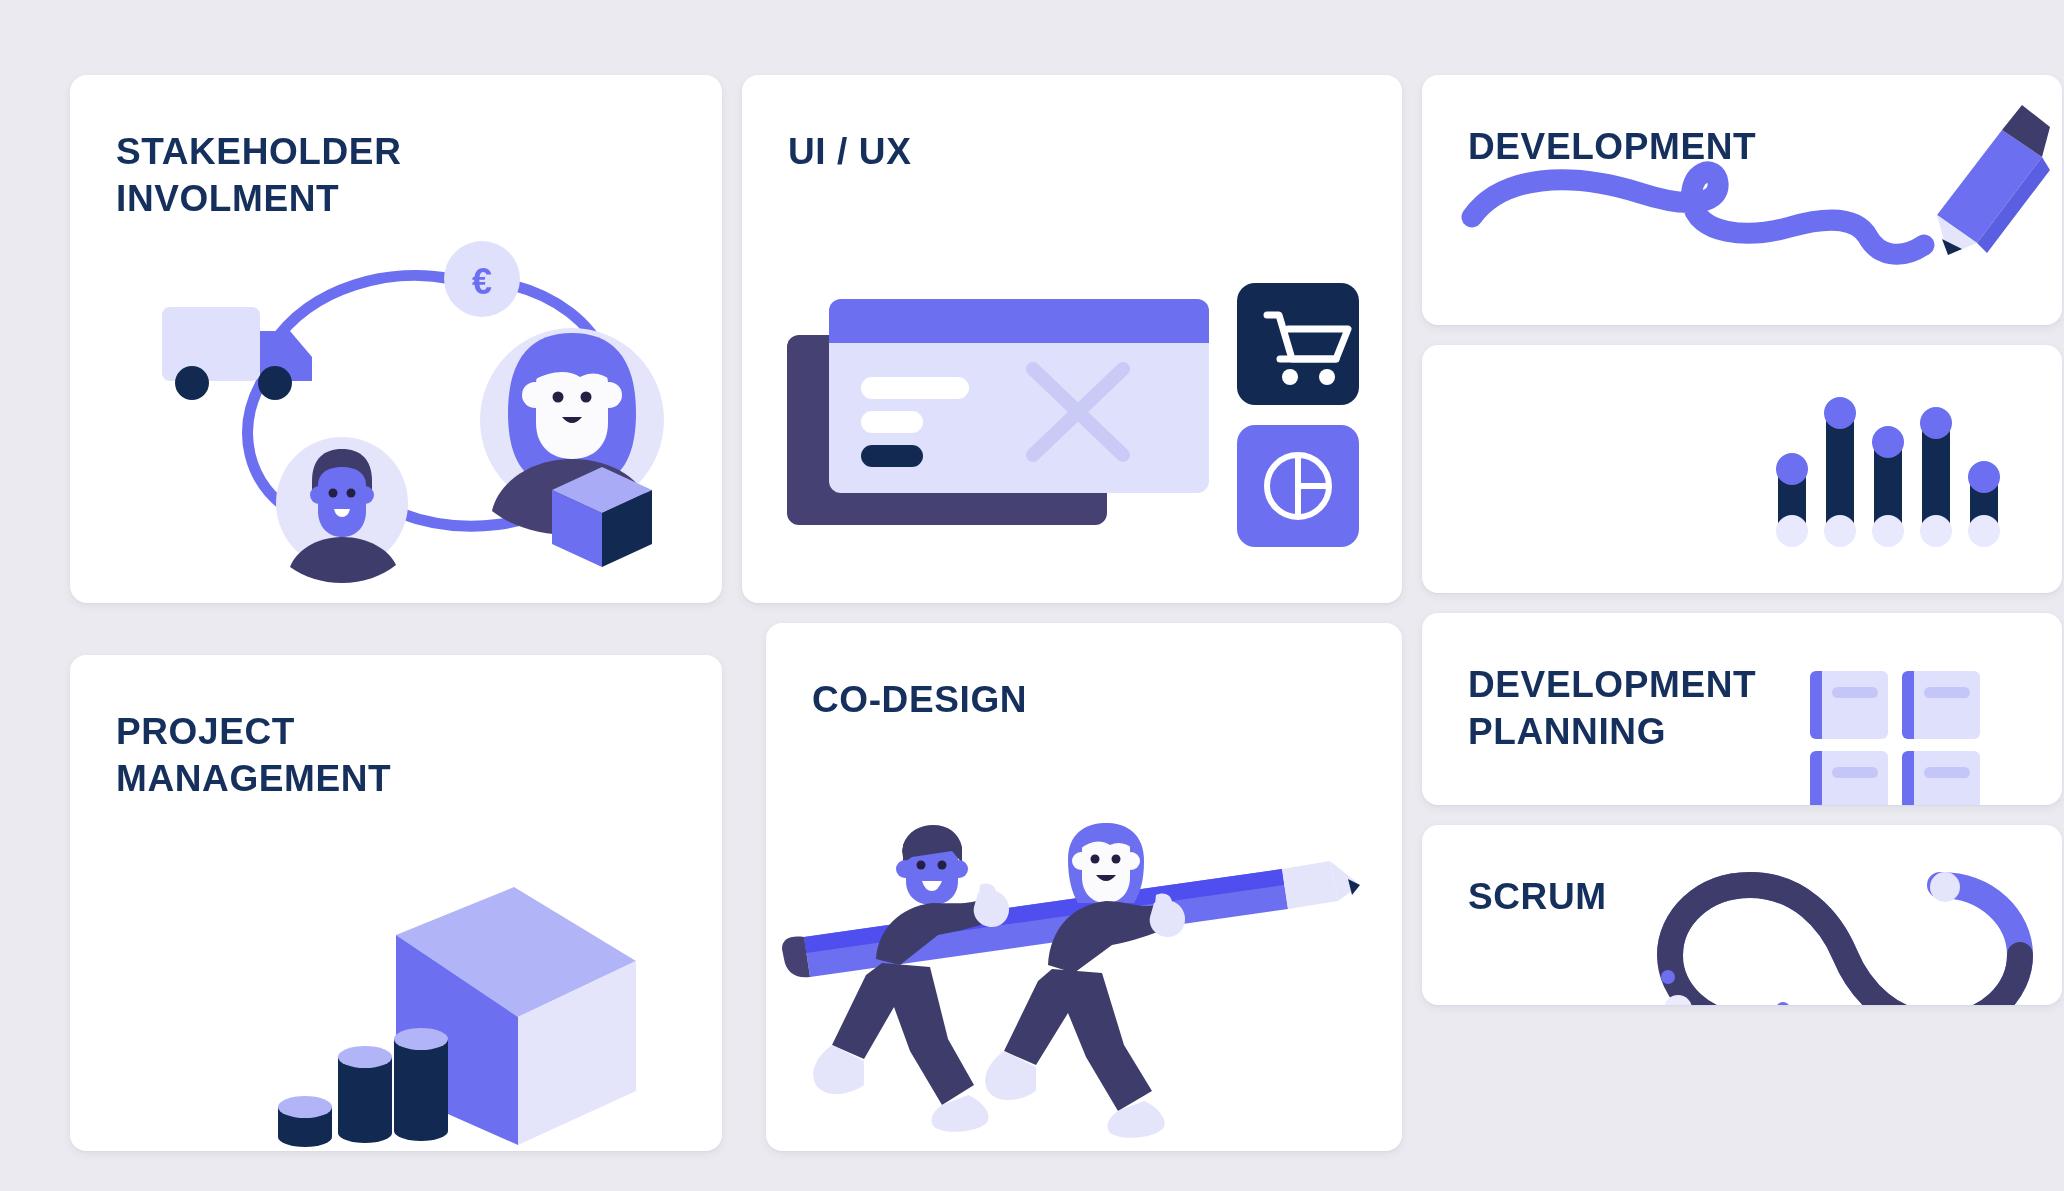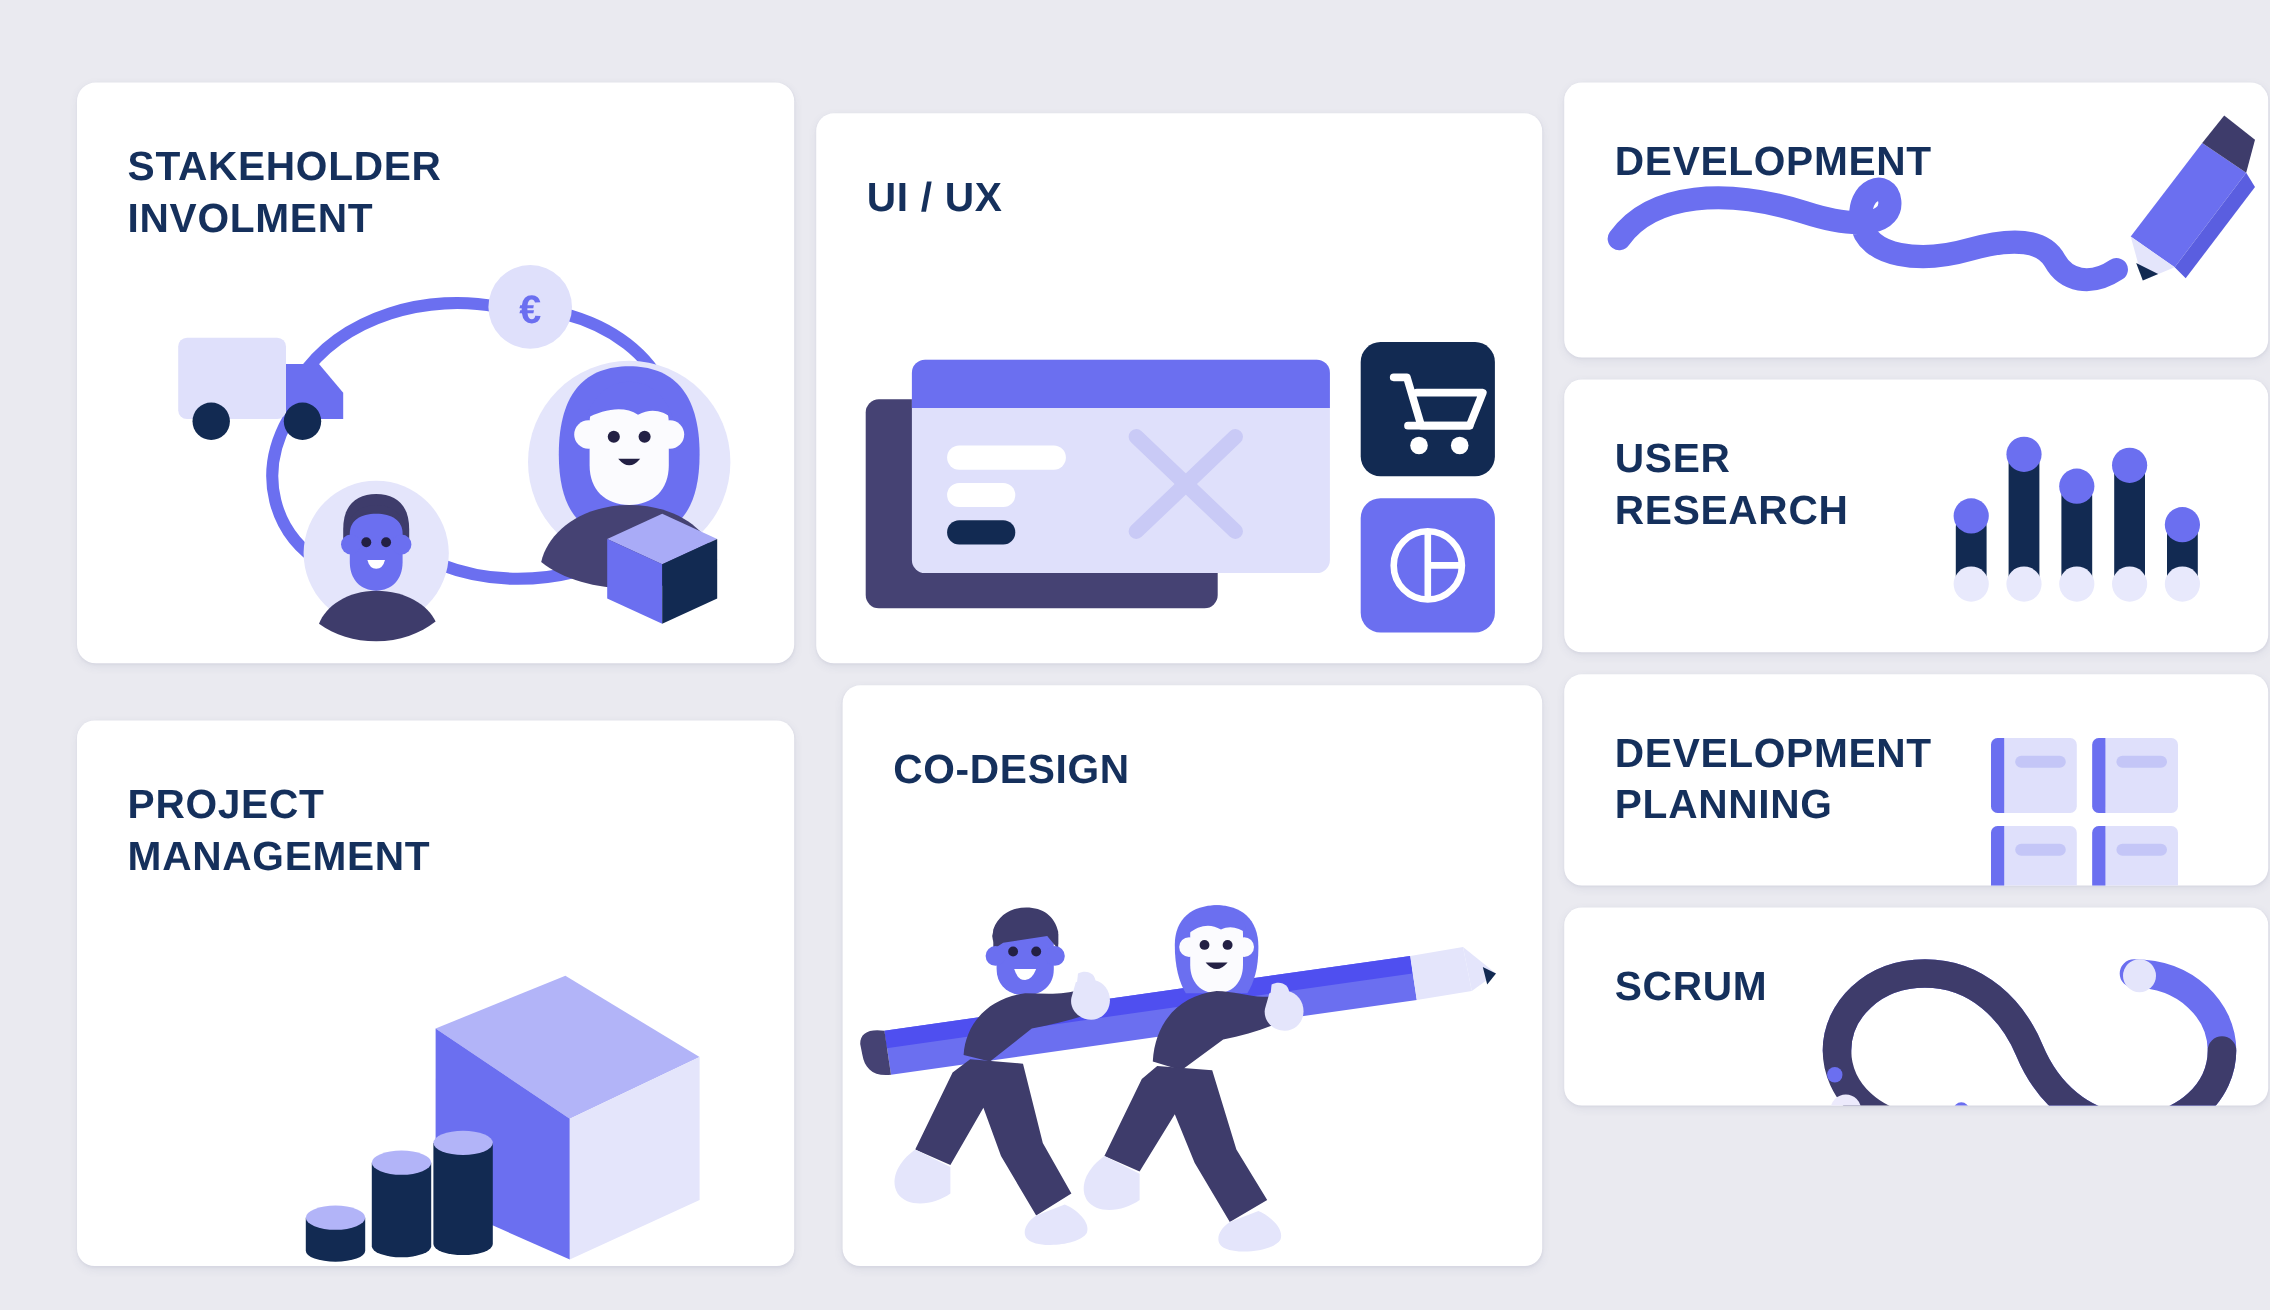--- a/index.html
+++ b/index.html
@@ -120,21 +120,21 @@
 
         <g>
           <path d="M400 245 L450 222 L500 245 L450 268 Z" fill="#a9abf7"></path>
           <path d="M400 245 L450 268 L450 322 L400 299 Z" fill="#6b6ff0"></path>
           <path d="M500 245 L500 299 L450 322 L450 268 Z" fill="#122a52"></path>
         </g>
       </svg>
     </div>
   </div>
 
-  <div class="card" style="grid-column:2;grid-row:1;margin-top:28px;">
+  <div class="card" style="grid-column:2;grid-row:1;">
     <div class="card-title">UI / UX</div>
     <div class="art" style="left:45px;top:208px;">
       <svg width="580" height="290" viewBox="0 0 580 290">
 
         <rect x="0" y="52" width="320" height="190" rx="12" fill="#454273"></rect>
 
         <g>
           <path d="M54 16 h356 a12 12 0 0 1 12 12 v170 a12 12 0 0 1 -12 12 h-356 a12 12 0 0 1 -12 -12 v-170 a12 12 0 0 1 12 -12 z" fill="#dfe0fb"></path>
           <path d="M54 16 h356 a12 12 0 0 1 12 12 v32 h-380 v-32 a12 12 0 0 1 12 -12 z" fill="#6b6ff0"></path>
           <rect x="74" y="94" width="108" height="22" rx="11" fill="#ffffff"></rect>
@@ -177,22 +177,20 @@
             <path d="M527 146 L592 60 L600 73 L537 156 Z" fill="#5a5ee0"></path>
             <path d="M552 33 L572 8 L600 30 L592 60 Z" fill="#3e3c6b"></path>
             <path d="M487 118 L527 146 L498 158 Z" fill="#e4e5fb"></path>
             <path d="M492 142 L498 158 L512 152 Z" fill="#122a52"></path>
           </g>
         </svg>
       </div>
     </div>
 
     <div class="card rc-2">
-      <div class="rc-title">USER
-RESEARCH</div>
       <div class="art" style="left:348px;top:52px;">
         <svg width="270" height="160" viewBox="0 0 270 160">
 
           <g>
             <rect x="8" y="68" width="28" height="80" rx="14" fill="#122a52"></rect>
             <circle cx="22" cy="72" r="16" fill="#6b6ff0"></circle>
             <circle cx="22" cy="134" r="16" fill="#e8e9fc"></circle>
           </g>
 
           <g>

